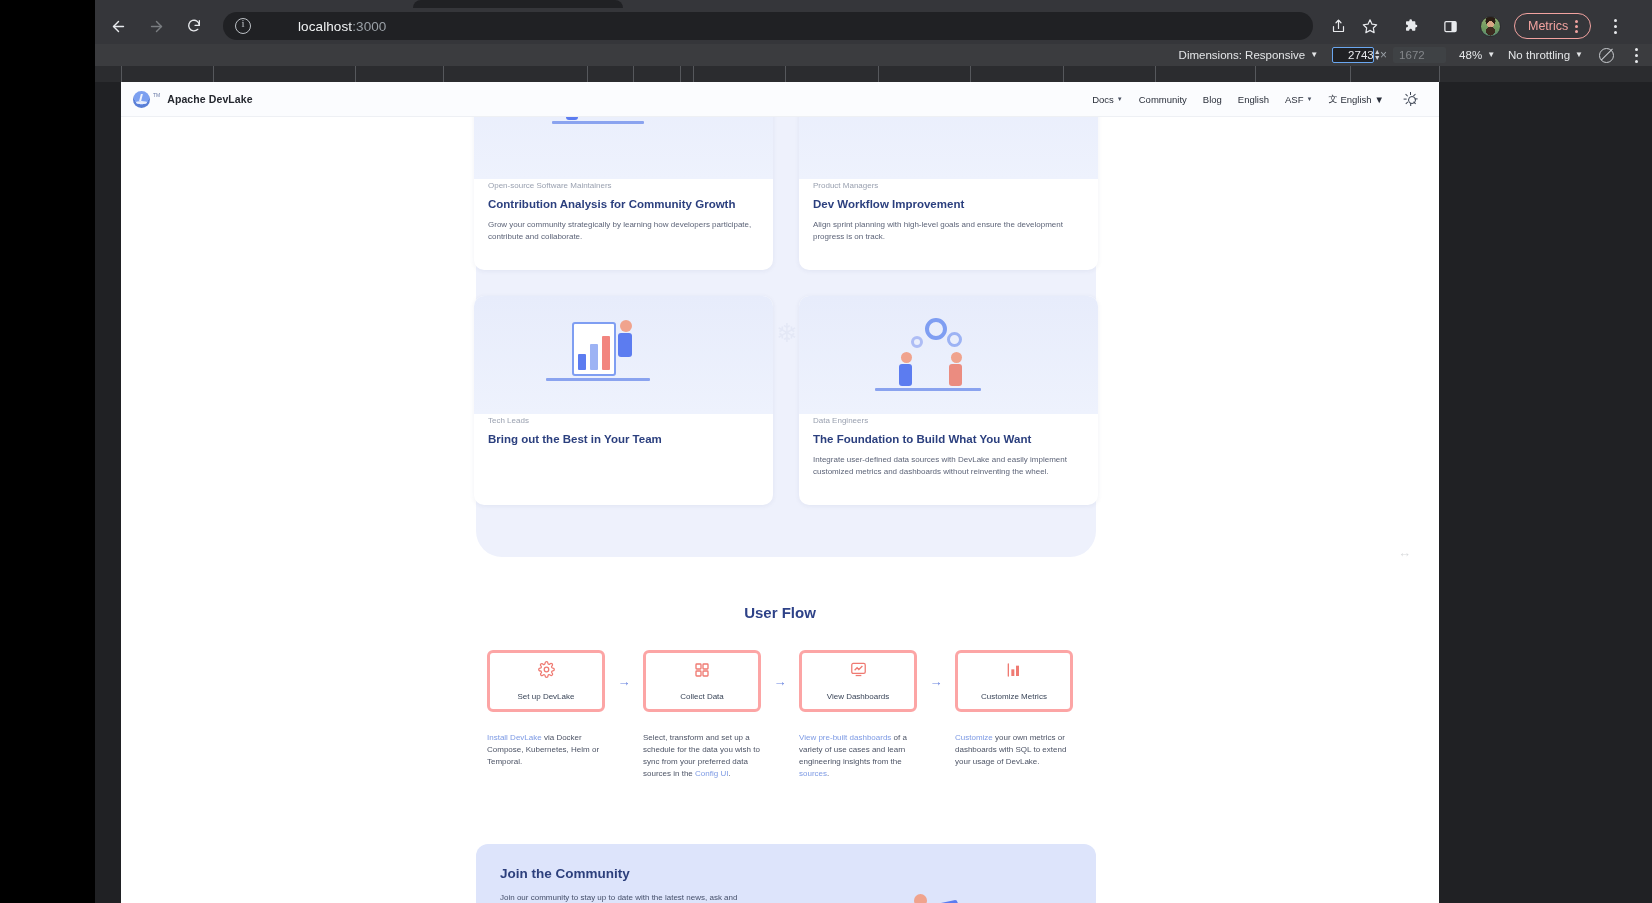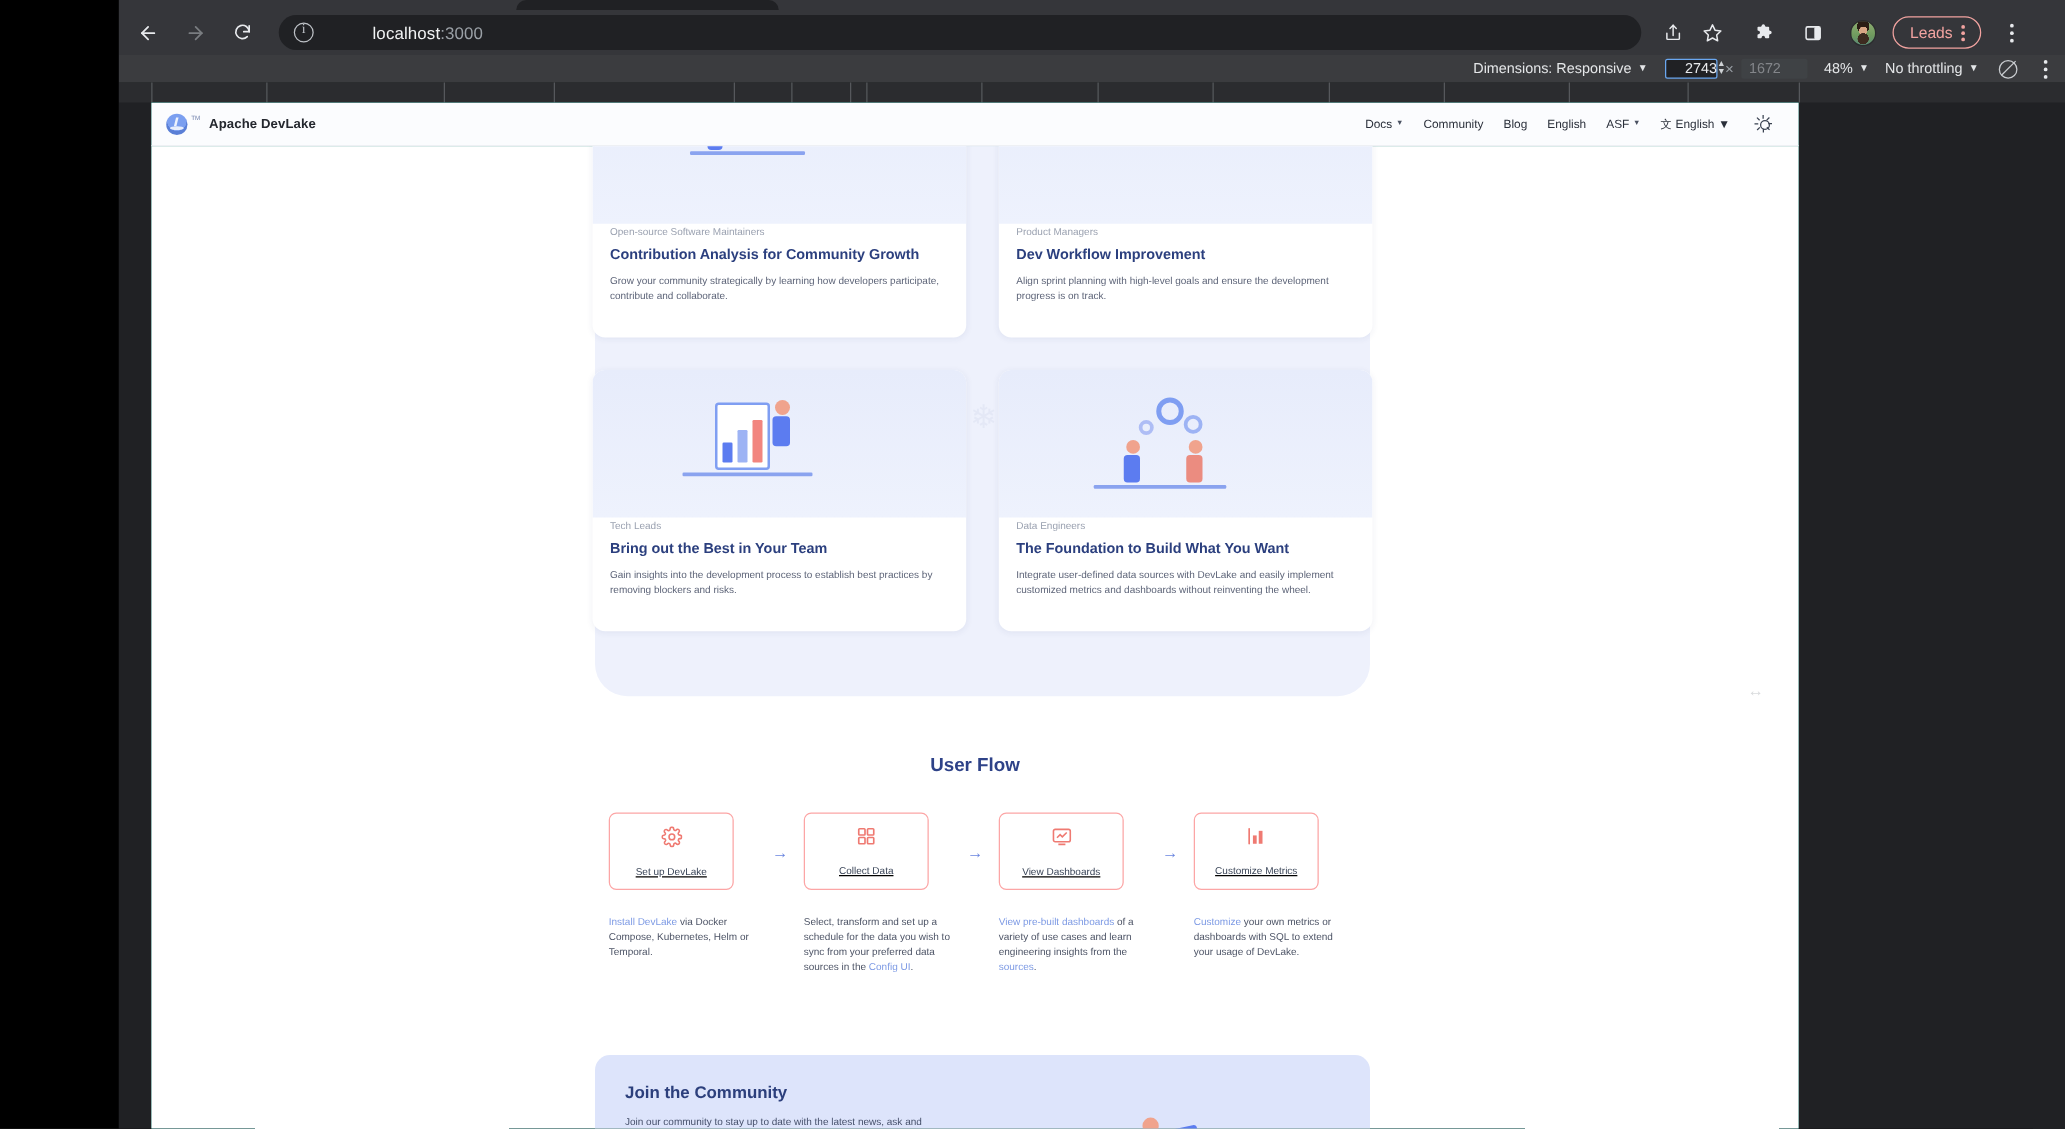--- a/index.html
+++ b/index.html
@@ -204,23 +204,23 @@
 
   
   .flow { position: absolute; left: 0; top: 487px; width: 100%; text-align: center; }
   .flow-title { font-size: 15px; font-weight: bold; color: #2e4288; }
   .flow-row {
     margin-top: 29px; display: flex; align-items: flex-start;
     justify-content: center; gap: 0;
   }
   .flow-col { width: 118px; }
   .flow-box {
-    width: 100px; height: 62px; border: 1px solid #fca5a5; border-radius: 6px;
+    width: 118px; height: 62px; border: 3px solid #fca5a5; border-radius: 6px;
     background: #fff; display: flex; flex-direction: column;
-    align-items: center; justify-content: center; gap: 10px; text-decoration: underline;
+    align-items: center; justify-content: center; gap: 10px;
   }
   .flow-label { font-size: 8px; color: #3a4558; }
   .flow-arrow { width: 38px; margin-top: 25px; color: #6b86e0; font-size: 13px; line-height: 1; }
   .flow-desc {
     width: 118px; margin-top: 20px; font-size: 8px; color: #4d5466;
     line-height: 1.5; text-align: left;
   }
   .lnk { color: #7d9ae4; }
   .icon-red { color: #ef7a72; }
 
@@ -287,21 +287,21 @@
     <div class="tb-icon" style="margin-left:8px">
       <svg width="15" height="15" viewBox="0 0 24 24" fill="none" stroke="currentColor" stroke-width="2">
           <rect x="3" y="4" width="18" height="16" rx="2"></rect>
           <rect x="13.5" y="4" width="7.5" height="16" rx="2" fill="currentColor" stroke="none"></rect>
         </svg>
     </div>
     <div class="tb-icon" style="margin-left:10px">
       <span class="avatar"></span>
     </div>
     <div class="update-btn">
-      <span>Leads</span>
+      <span>Metrics</span>
       <span class="kebab">
           <i></i>
           <i></i>
           <i></i>
         </span>
     </div>
     <div class="menu-dots">
         <i></i>
         <i></i>
         <i></i>
@@ -446,21 +446,20 @@
               <span class="ill ill-bar" style="left:104px;top:58px;width:8px;height:16px"></span>
               <span class="ill ill-bar" style="left:116px;top:48px;width:8px;height:26px;background:#9db3f4"></span>
               <span class="ill ill-pink" style="left:128px;top:40px;width:8px;height:34px"></span>
               <span class="ill ill-circle" style="left:146px;top:24px;width:12px;height:12px;background:#f0a38d"></span>
               <span class="ill ill-bar" style="left:144px;top:37px;width:14px;height:24px;border-radius:3px"></span>
               <span class="ill ill-soft" style="left:72px;top:82px;width:104px;height:3px;background:#8aa3ef"></span>
             </div>
             <div class="card-body">
               <div class="card-eyebrow">Tech Leads</div>
               <div class="card-title">Bring out the Best in Your Team</div>
-              <div class="card-desc">Gain insights into the development process to establish best practices by removing blockers and risks.</div>
             </div>
           </div>
 
           <div class="card tall">
             <div class="card-art">
               <span class="ill ill-circle" style="left:126px;top:22px;width:22px;height:22px;border:4px solid #7f9ef2"></span>
               <span class="ill ill-circle" style="left:148px;top:36px;width:15px;height:15px;border:3px solid #9db3f4"></span>
               <span class="ill ill-circle" style="left:112px;top:40px;width:12px;height:12px;border:3px solid #aebdf5"></span>
               <span class="ill ill-circle" style="left:102px;top:56px;width:11px;height:11px;background:#f0a38d"></span>
               <span class="ill ill-bar" style="left:100px;top:68px;width:13px;height:22px;border-radius:3px"></span>

